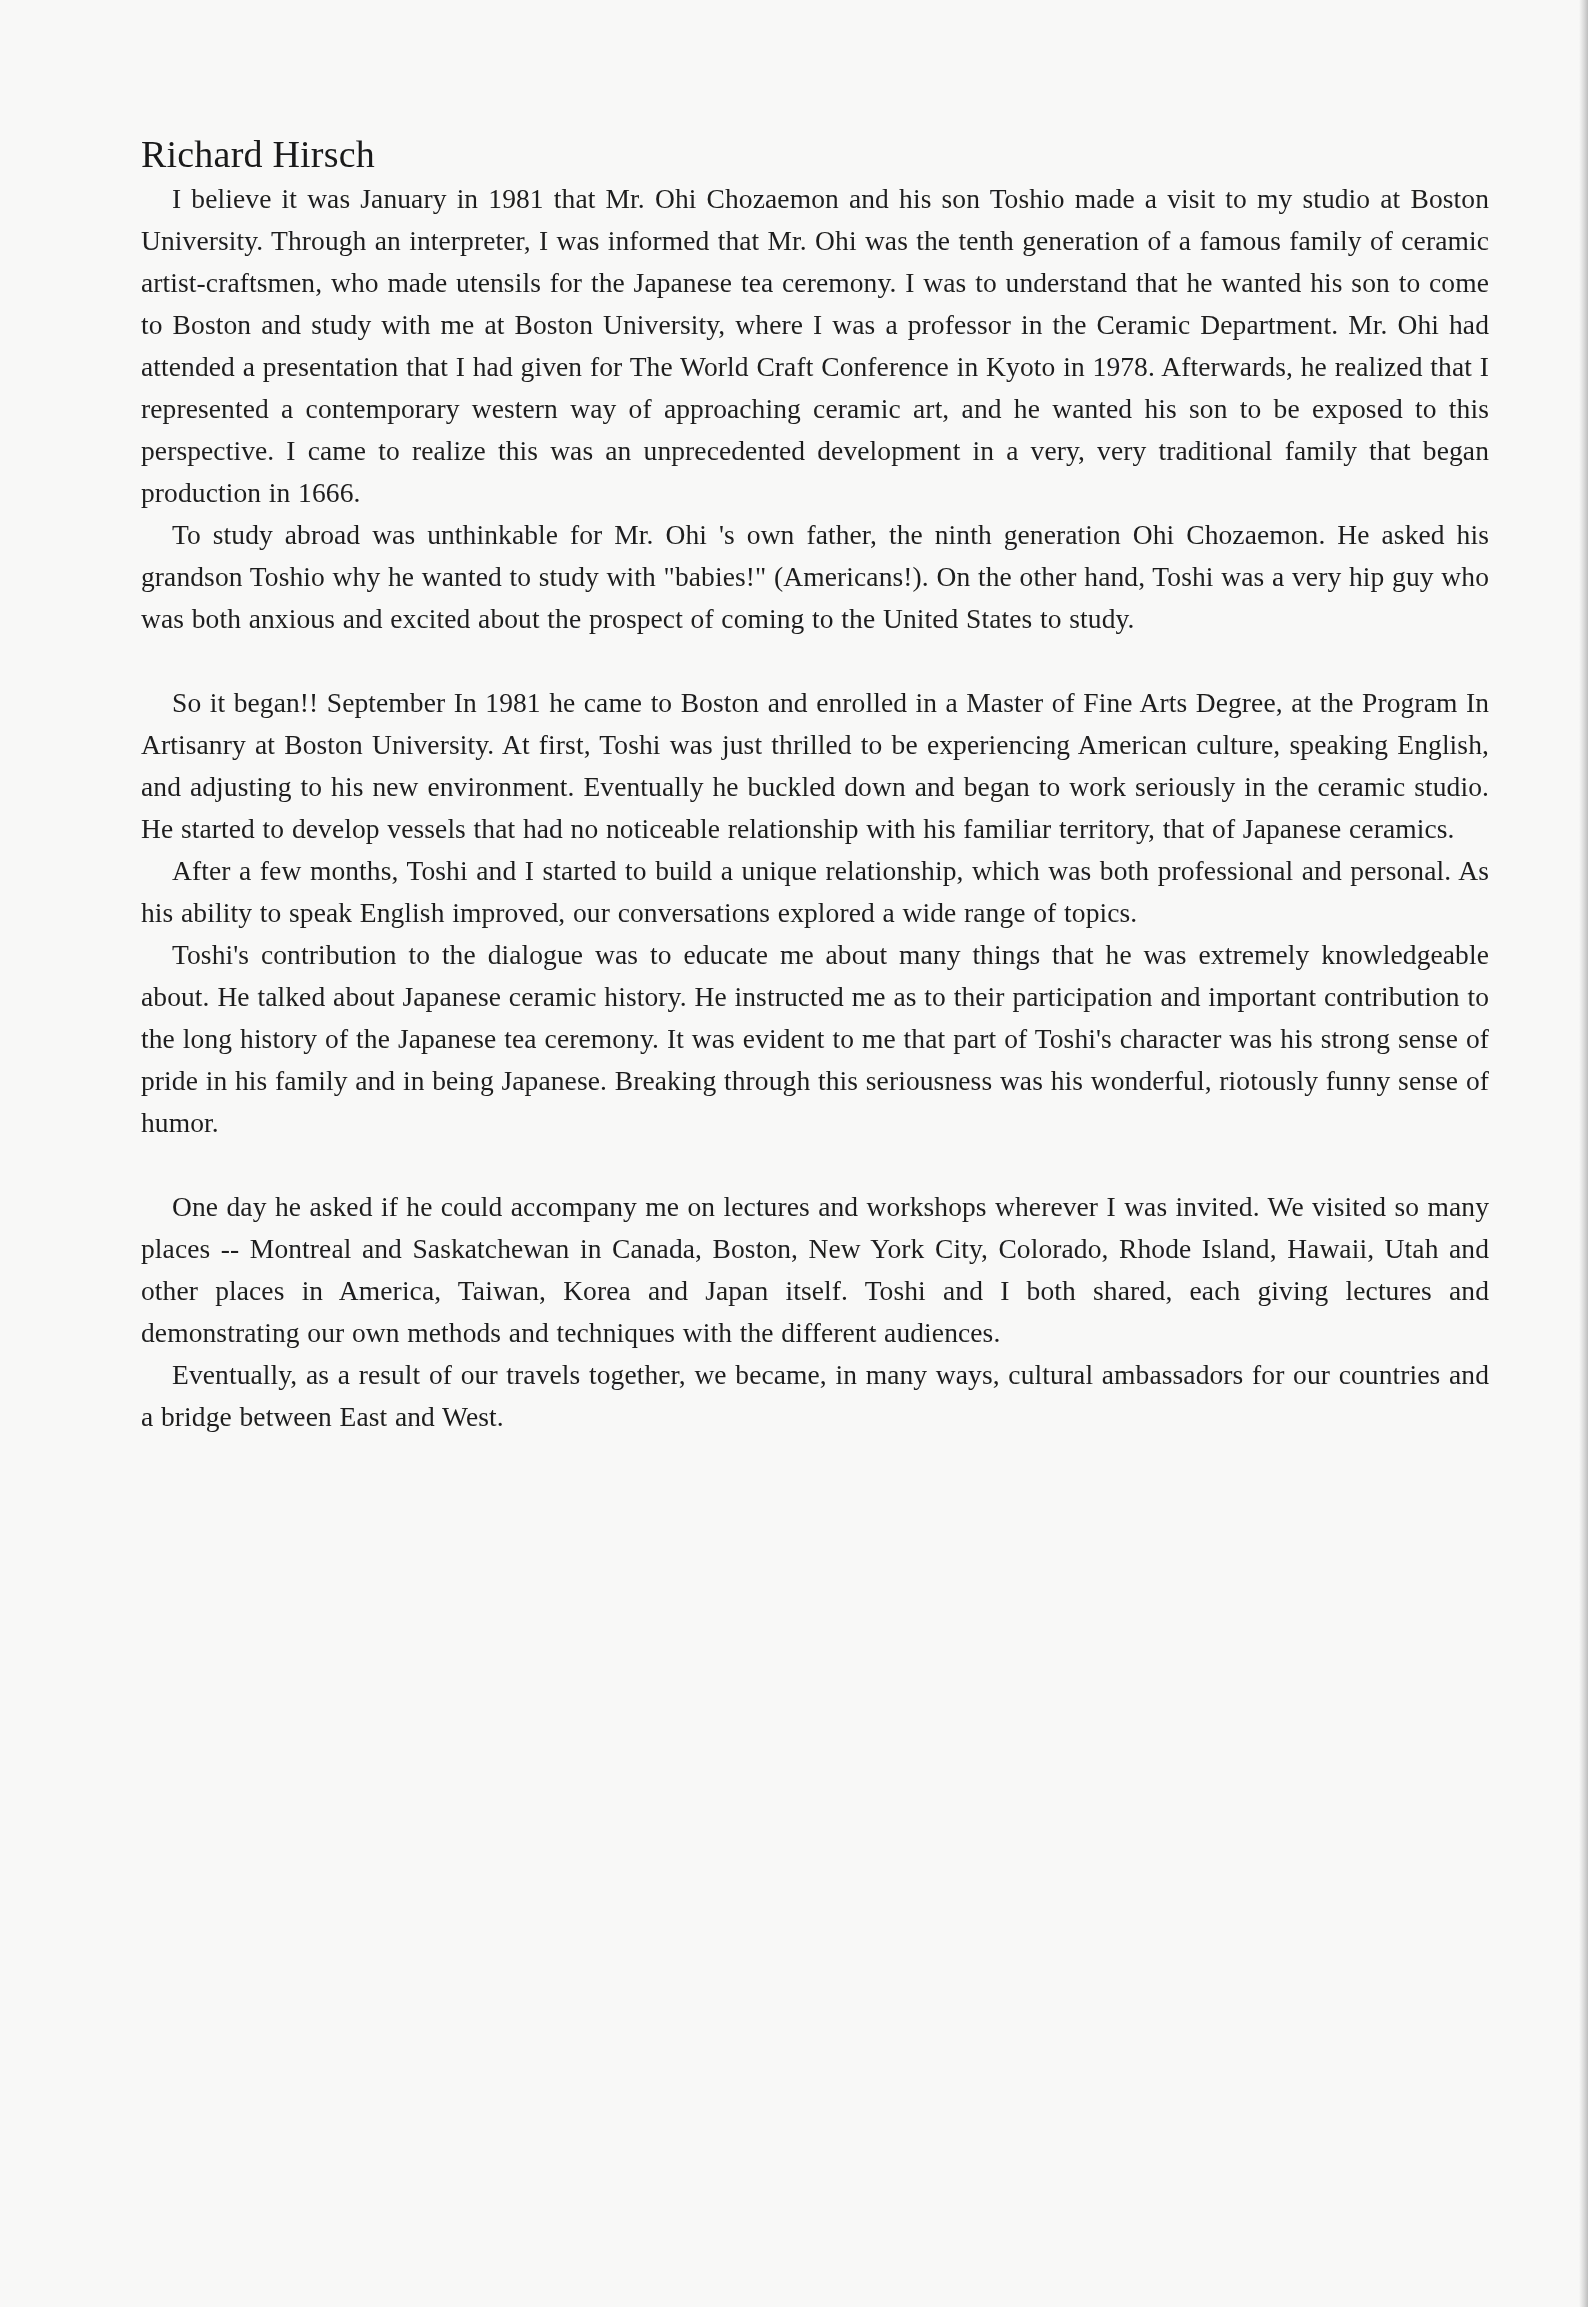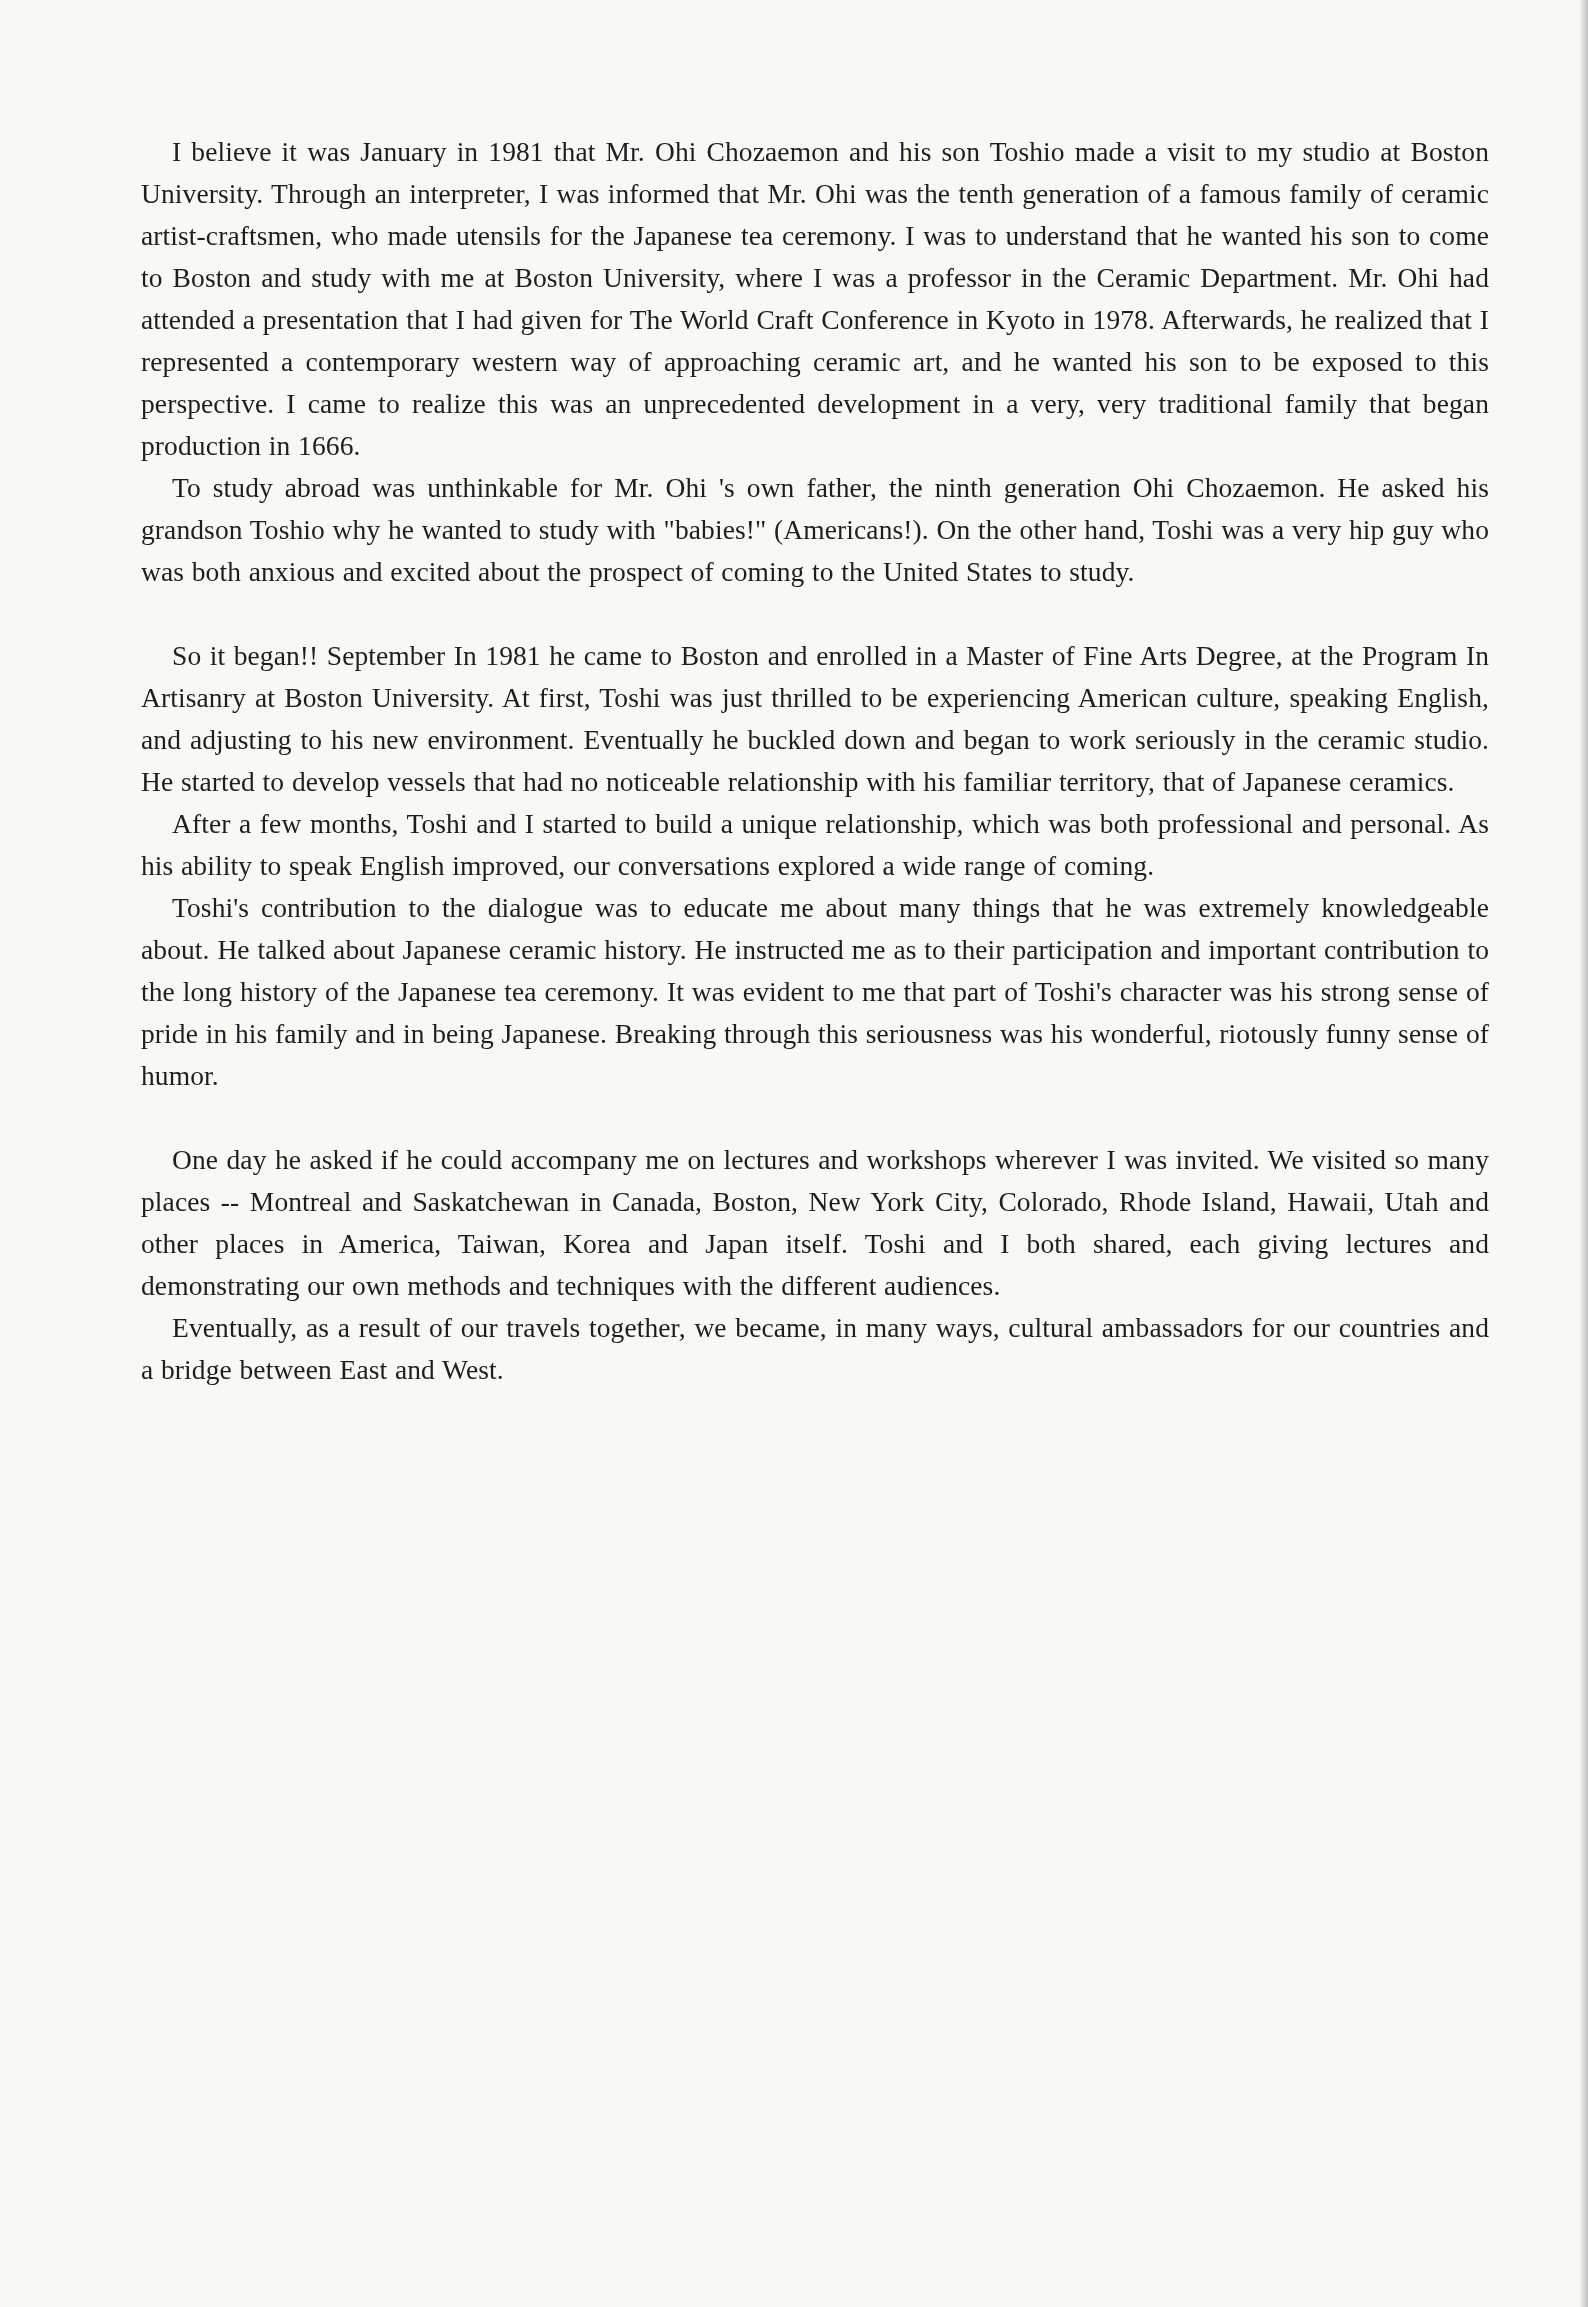--- a/index.html
+++ b/index.html
@@ -61,29 +61,30 @@
       word-spacing: 0.7px;
       hyphens: manual;
     }
   </style>
 </head>
 <body>
 
 <div class="page-edge"></div>
 
 <div class="article">
+  <h1 class="author-name">Richard Hirsch</h1>
 
   <div class="section">
     <p class="para">I believe it was January in 1981 that Mr. Ohi Chozaemon and his son Toshio made a visit to my studio at Boston University. Through an interpreter, I was informed that Mr. Ohi was the tenth generation of a famous family of ceramic artist-craftsmen, who made utensils for the Japanese tea ceremony. I was to understand that he wanted his son to come to Boston and study with me at Boston University, where I was a professor in the Ceramic Department. Mr. Ohi had attended a presentation that I had given for The World Craft Conference in Kyoto in 1978. Afterwards, he realized that I represented a contemporary western way of approaching ceramic art, and he wanted his son to be exposed to this perspective. I came to realize this was an unprecedented development in a very, very traditional family that began production in 1666.</p>
     <p class="para">To study abroad was unthinkable for Mr. Ohi 's own father, the ninth generation Ohi Chozaemon. He asked his grandson Toshio why he wanted to study with "babies!" (Americans!). On the other hand, Toshi was a very hip guy who was both anxious and excited about the prospect of coming to the United States to study.</p>
   </div>
 
   <div class="section">
     <p class="para">So it began!! September In 1981 he came to Boston and enrolled in a Master of Fine Arts Degree, at the Program In Artisanry at Boston University. At first, Toshi was just thrilled to be experiencing American culture, speaking English, and adjusting to his new environment. Eventually he buckled down and began to work seriously in the ceramic studio. He started to develop vessels that had no noticeable relationship with his familiar territory, that of Japanese ceramics.</p>
-    <p class="para">After a few months, Toshi and I started to build a unique relationship, which was both profes­sional and personal. As his ability to speak English improved, our conversations explored a wide range of coming.</p>
+    <p class="para">After a few months, Toshi and I started to build a unique relationship, which was both profes­sional and personal. As his ability to speak English improved, our conversations explored a wide range of topics.</p>
     <p class="para">Toshi's contribution to the dialogue was to educate me about many things that he was extremely knowledgeable about. He talked about Japanese ceramic history. He instructed me as to their participation and important contribution to the long history of the Japanese tea ceremony. It was evident to me that part of Toshi's character was his strong sense of pride in his family and in being Japanese. Breaking through this seriousness was his wonderful, riotously funny sense of humor.</p>
   </div>
 
   <div class="section">
     <p class="para">One day he asked if he could accompany me on lectures and workshops wherever I was invited. We visited so many places -- Montreal and Saskatchewan in Canada, Boston, New York City, Colorado, Rhode Island, Hawaii, Utah and other places in America, Taiwan, Korea and Japan itself. Toshi and I both shared, each giving lectures and demonstrating our own methods and techniques with the different audiences.</p>
     <p class="para">Eventually, as a result of our travels together, we became, in many ways, cultural ambassadors for our countries and a bridge between East and West.</p>
   </div>
 </div>
 
 

